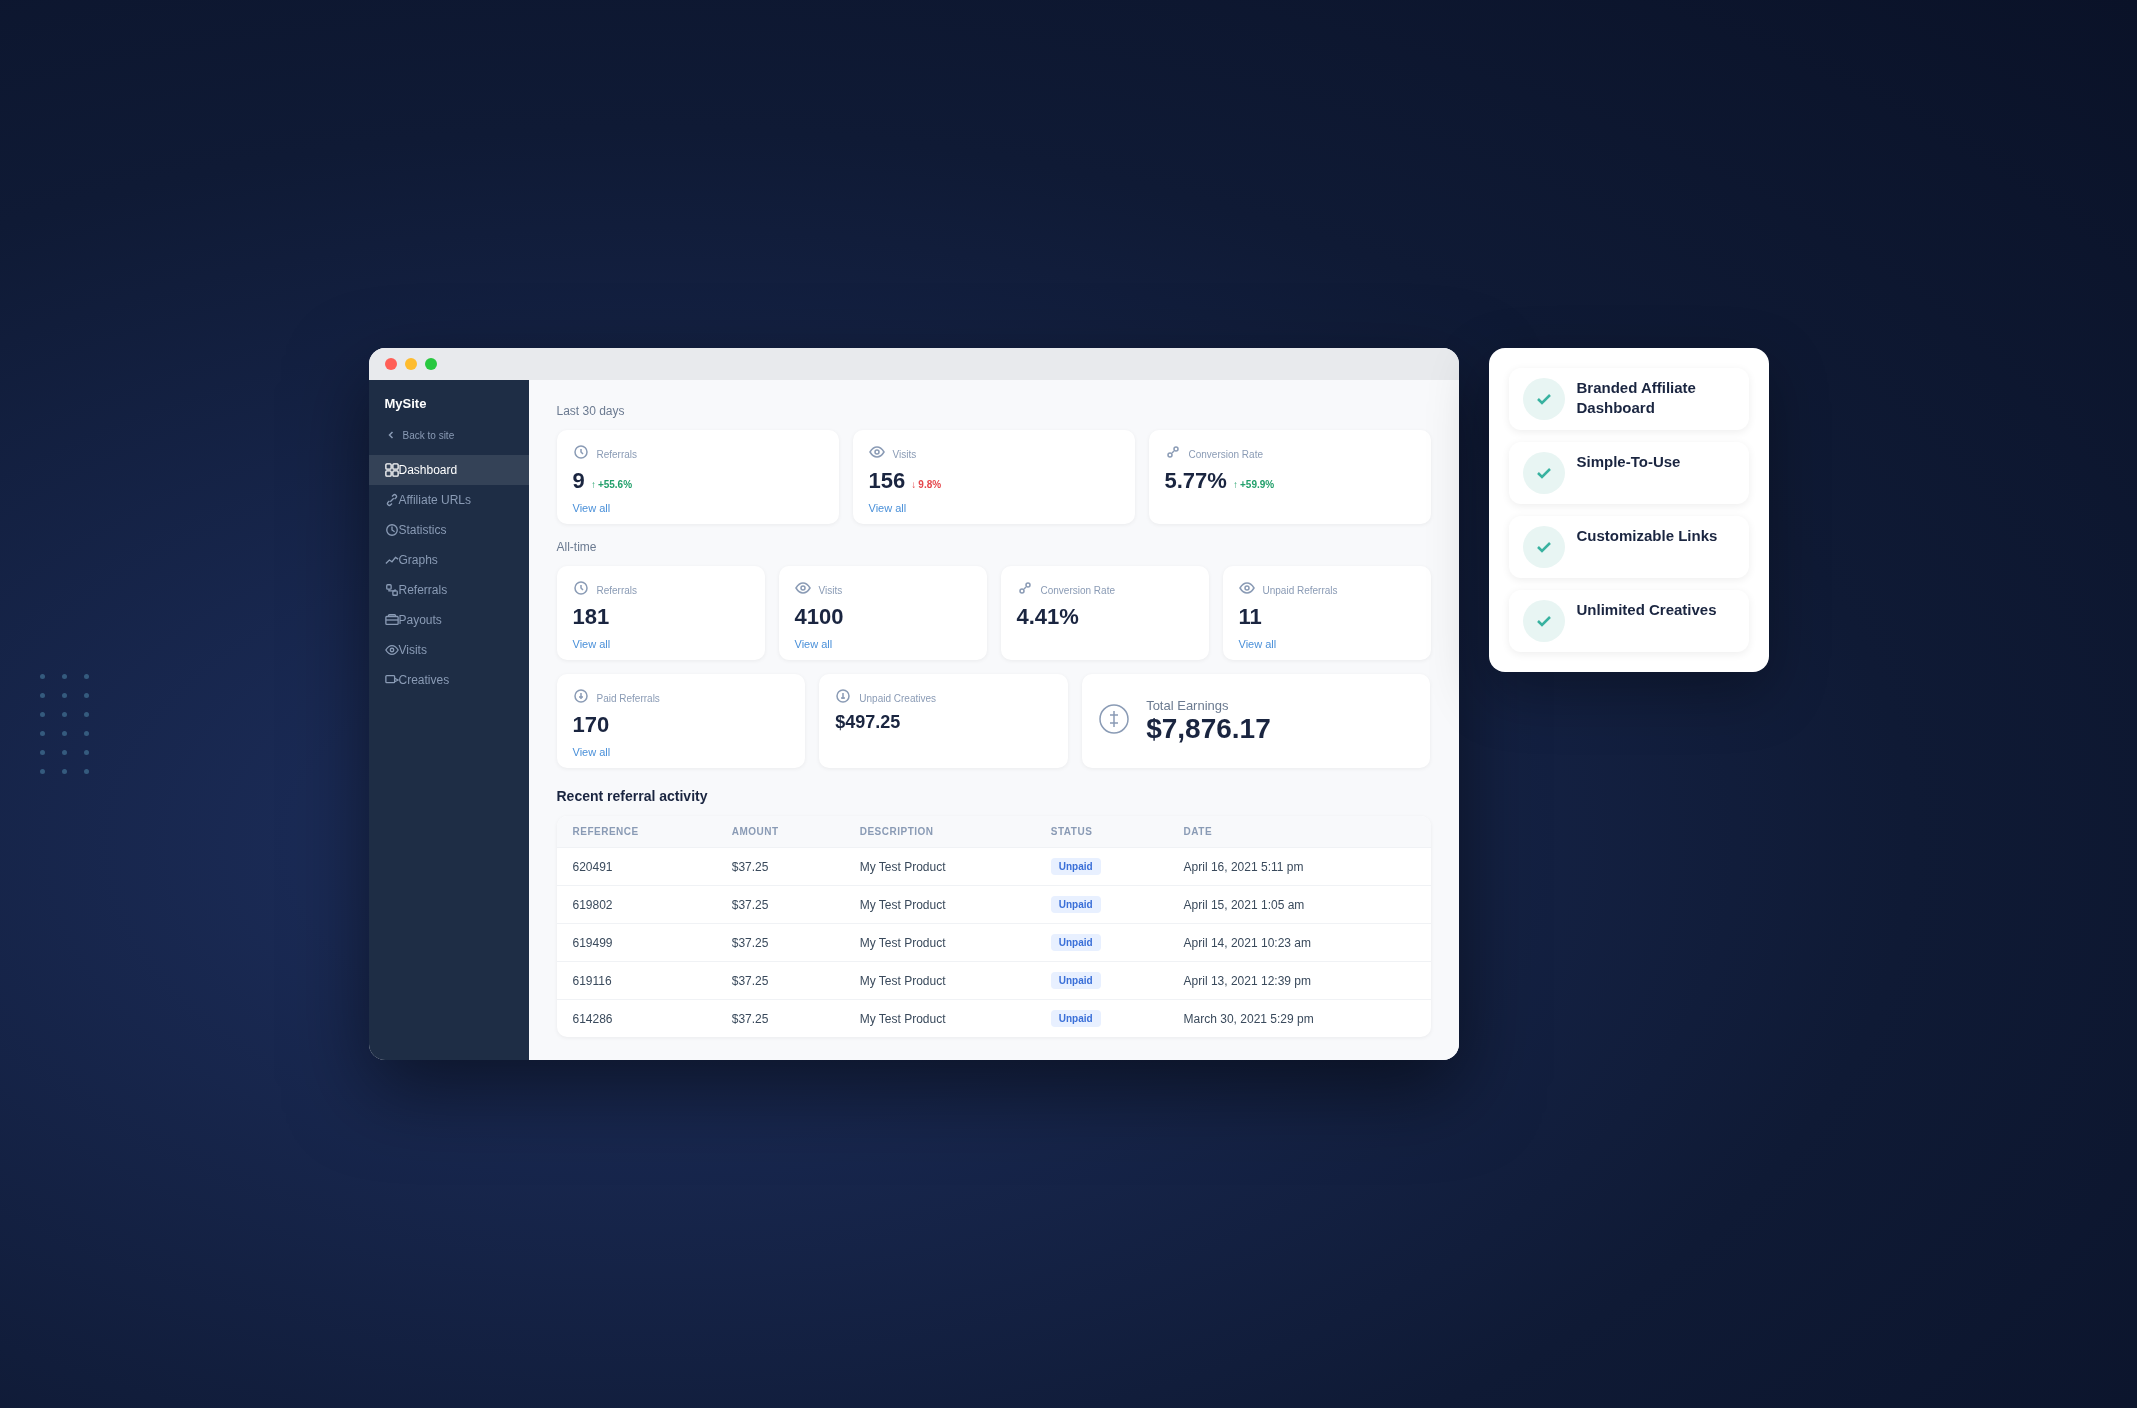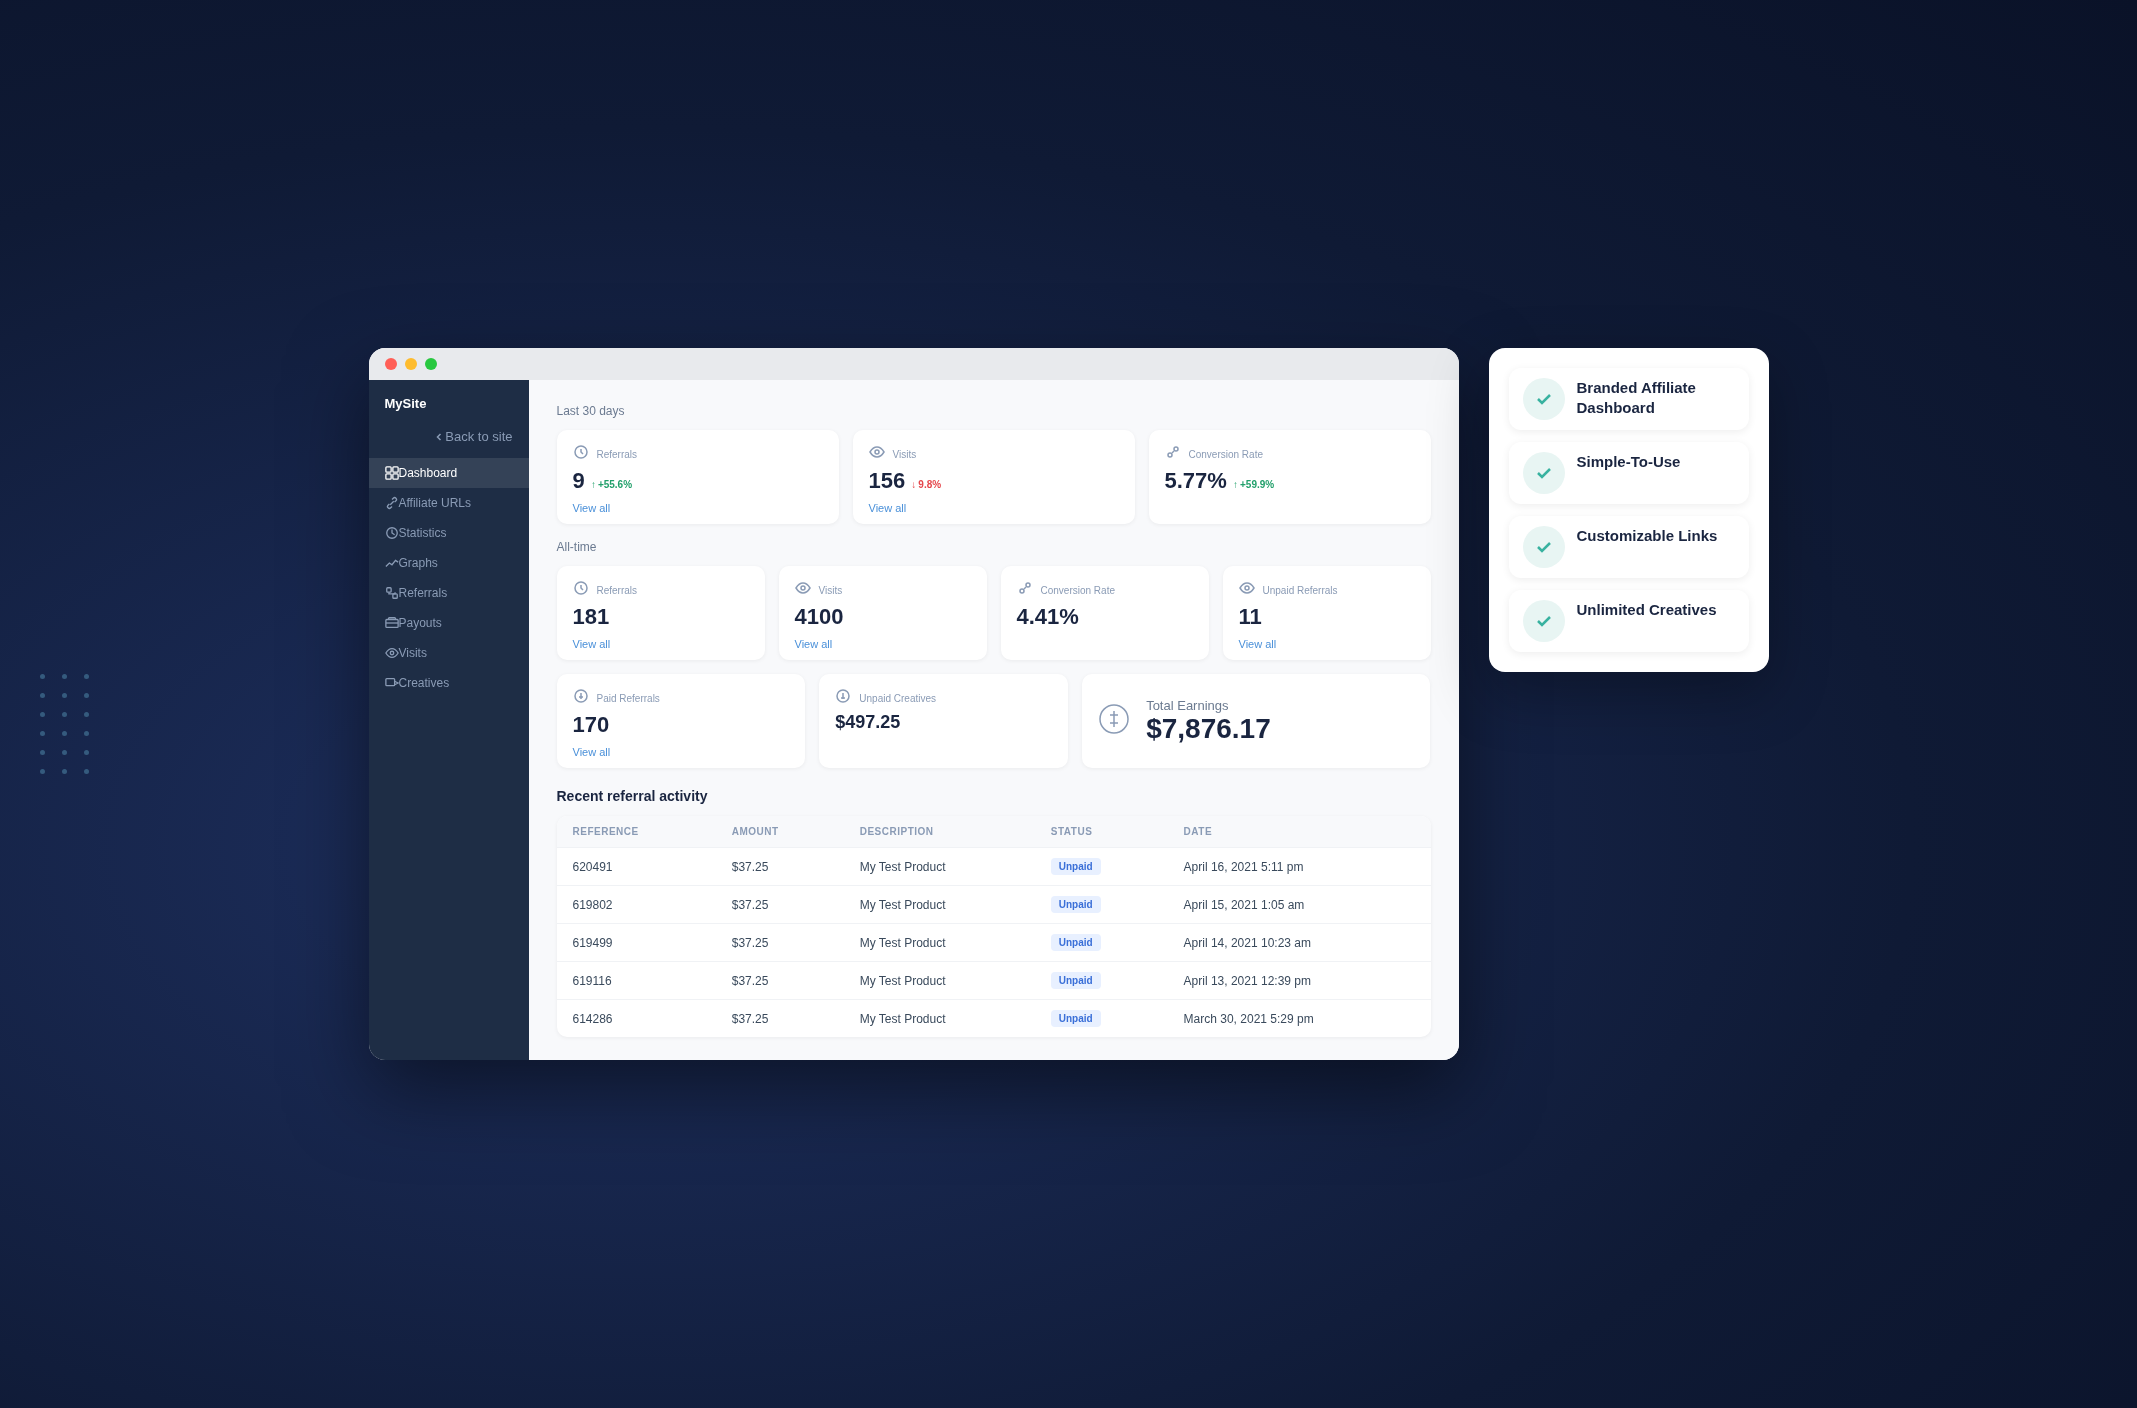--- a/index.html
+++ b/index.html
@@ -74,25 +74,25 @@
     }
     .sidebar-brand {
       padding: 16px 16px 12px;
       font-size: 13px;
       font-weight: 600;
       color: #fff;
     }
     .sidebar-back {
       display: flex;
       align-items: center;
+      gap: 6px;
       padding: 6px 16px;
-      font-size: 13px;
+      font-size: 10px;
       color: #8a9bb5;
       cursor: pointer;
-      justify-content: flex-end;
     }
     .sidebar-back svg { width: 12px; height: 12px; }
     .sidebar-nav { margin-top: 8px; }
     .sidebar-item {
       display: flex;
       align-items: center;
       gap: 0;
       padding: 8px 16px;
       font-size: 12px;
       color: #8a9bb5;

